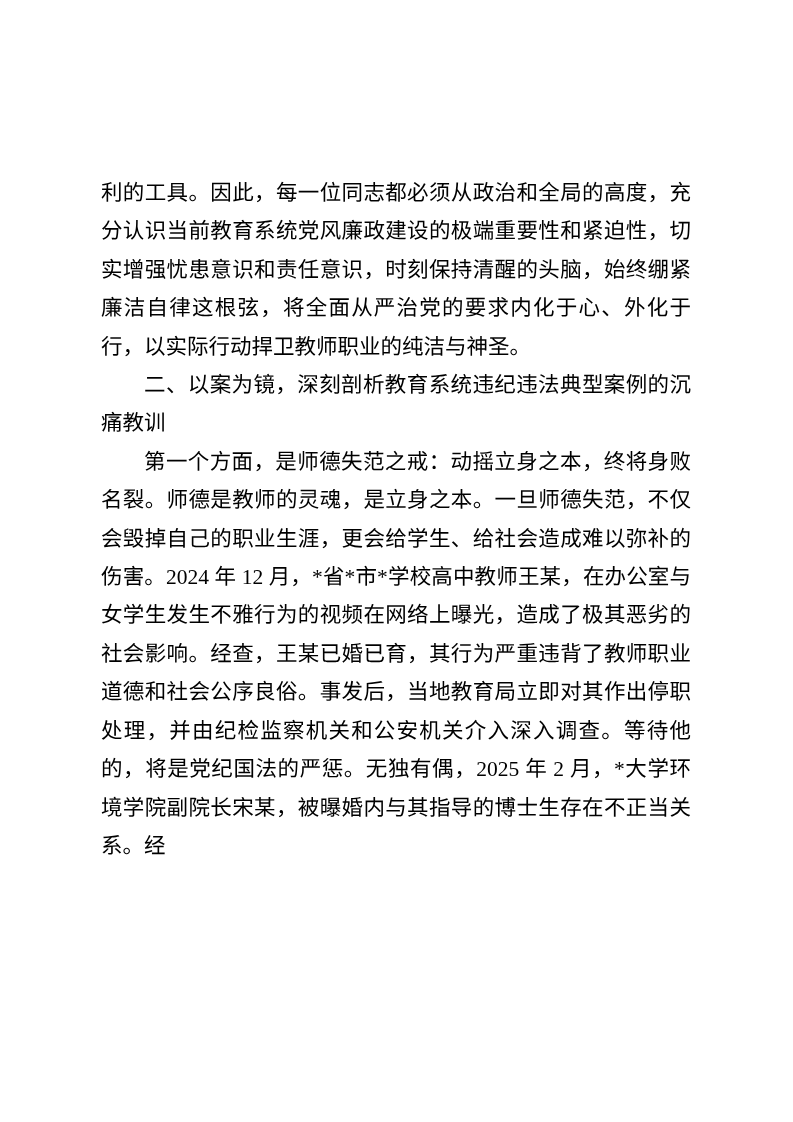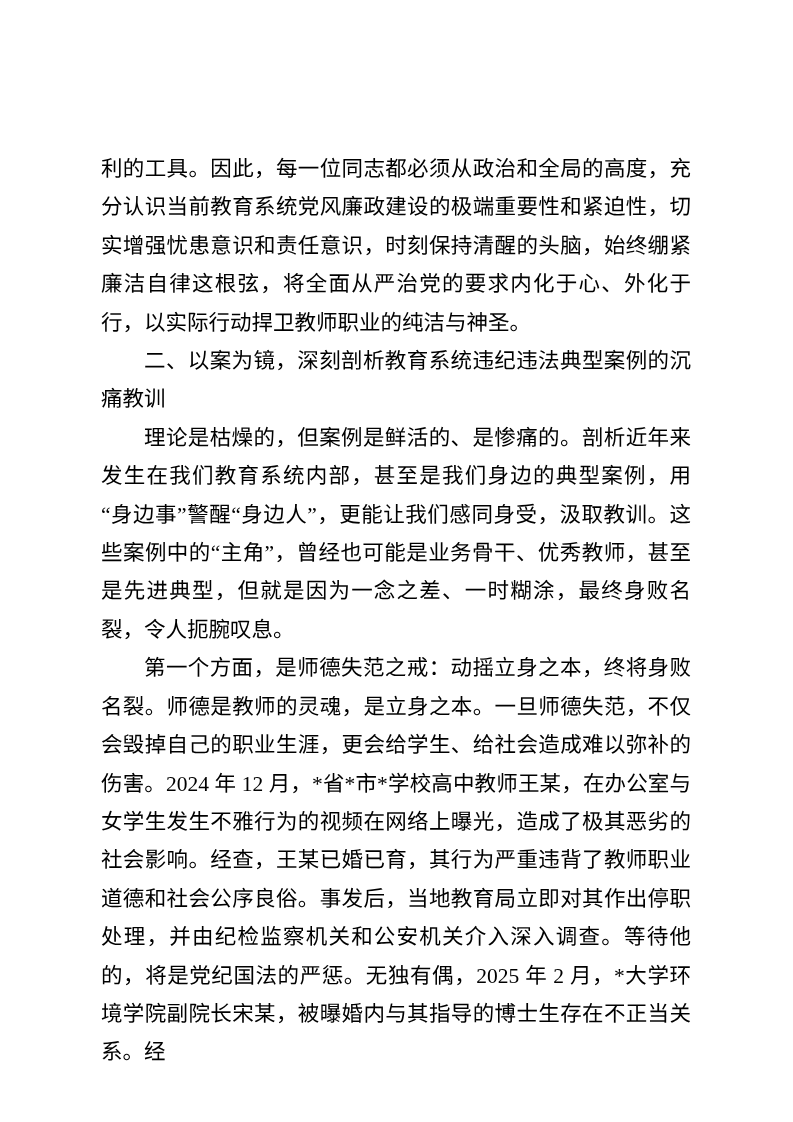--- a/index.html
+++ b/index.html
@@ -23,26 +23,26 @@
     text-justify: inter-character;
     word-break: break-all;
   }
   .page p {
     margin: 0;
     padding: 0;
     text-indent: 43px; 
   }
   .page p.no-indent {
     text-indent: 0;
+    margin-top: 24px;
   }
   .page p.heading {
     font-weight: 400;
   }
 </style>
 </head>
 <body>
 
 <div class="page">
   <p class="no-indent">利的工具。因此，每一位同志都必须从政治和全局的高度，充分认识当前教育系统党风廉政建设的极端重要性和紧迫性，切实增强忧患意识和责任意识，时刻保持清醒的头脑，始终绷紧廉洁自律这根弦，将全面从严治党的要求内化于心、外化于行，以实际行动捍卫教师职业的纯洁与神圣。</p>
   <p class="heading">二、以案为镜，深刻剖析教育系统违纪违法典型案例的沉痛教训</p>
-  <p>理论是枯燥的，但案例是鲜活的、是惨痛的。剖析近年来发生在我们教育系统内部，甚至是我们身边的典型案例，用“身边事”警醒“身边人”，更能让我们感同身受，汲取教训。这些案例中的“主角”，曾经也可能是业务骨干、优秀教师，甚至是先进典型，但就是因为一念之差、一时糊涂，最终身败名裂，令人扼腕叹息。</p>
   <p>第一个方面，是师德失范之戒：动摇立身之本，终将身败名裂。师德是教师的灵魂，是立身之本。一旦师德失范，不仅会毁掉自己的职业生涯，更会给学生、给社会造成难以弥补的伤害。2024 年 12 月，*省*市*学校高中教师王某，在办公室与女学生发生不雅行为的视频在网络上曝光，造成了极其恶劣的社会影响。经查，王某已婚已育，其行为严重违背了教师职业道德和社会公序良俗。事发后，当地教育局立即对其作出停职处理，并由纪检监察机关和公安机关介入深入调查。等待他的，将是党纪国法的严惩。无独有偶，2025 年 2 月，*大学环境学院副院长宋某，被曝婚内与其指导的博士生存在不正当关系。经</p>
 </div>
 
 </body></html>

